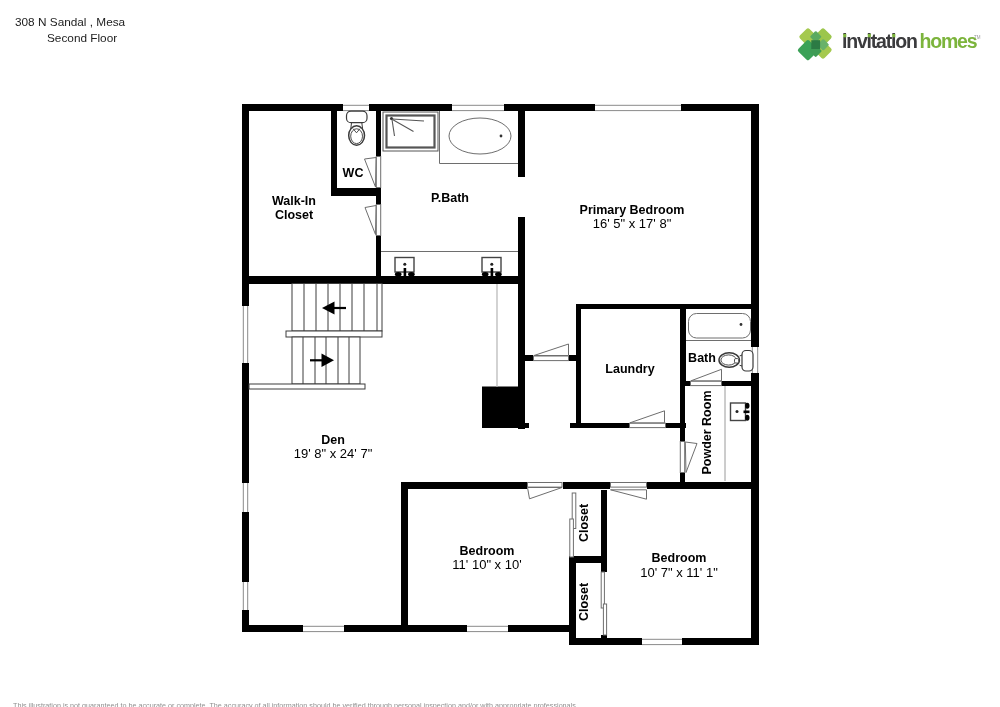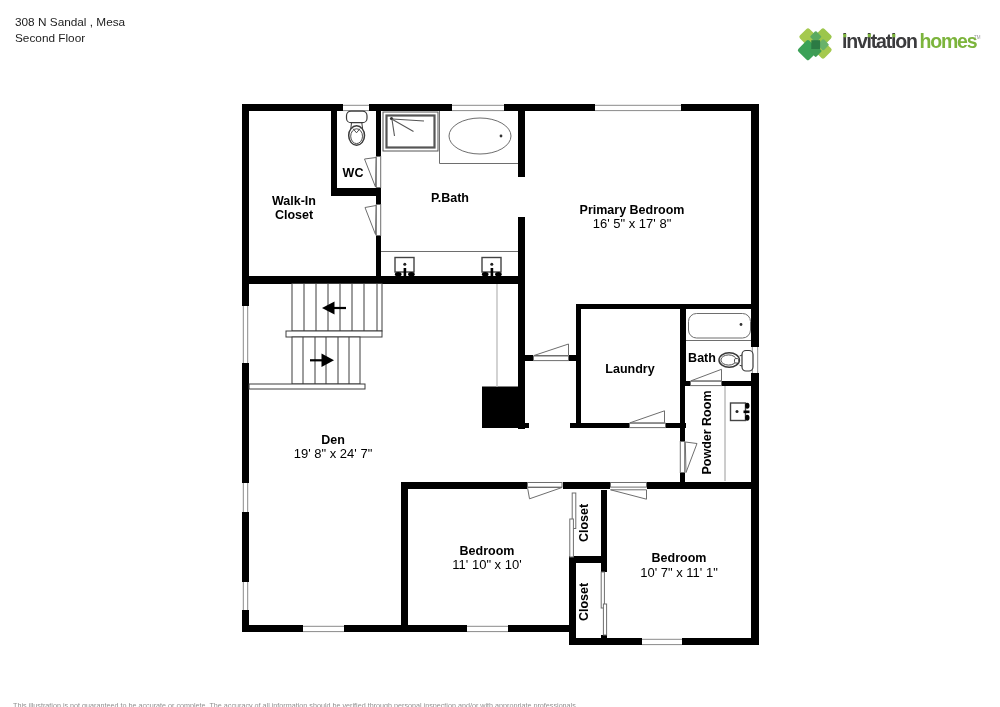--- a/index.html
+++ b/index.html
@@ -7,21 +7,21 @@
   #canvas{position:relative;width:1000px;height:707px;overflow:hidden;background:#fff;}
   .hdr{position:absolute;left:15px;color:#1c1c1c;font-size:11.8px;}
   .disc{position:absolute;left:13px;color:#8f8f8f;font-size:7.2px;white-space:nowrap;}
 </style>
 </head>
 <body>
 <div id="canvas">
 
   <div class="hdr" style="top:15px;">308 N Sandal , Mesa</div>
 
-  <div class="hdr" style="top:31px;">Second Floor</div>
+  <div class="hdr" style="top:31px;margin-left:32px;">Second Floor</div>
 
   <svg style="position:absolute;left:790px;top:18px;" width="200" height="50" viewBox="0 0 200 50">
     <g>
 
       <rect x="11.2" y="12.2" width="13.5" height="13.5" rx="2.2" fill="#a5c94f" transform="rotate(45 18 19)"></rect>
 
       <rect x="26.2" y="12.2" width="13.5" height="13.5" rx="2.2" fill="#9cc64c" transform="rotate(45 33 19)"></rect>
 
       <rect x="26.2" y="25.2" width="13.5" height="13.5" rx="2.2" fill="#a5c94f" transform="rotate(45 33 32)"></rect>
 

